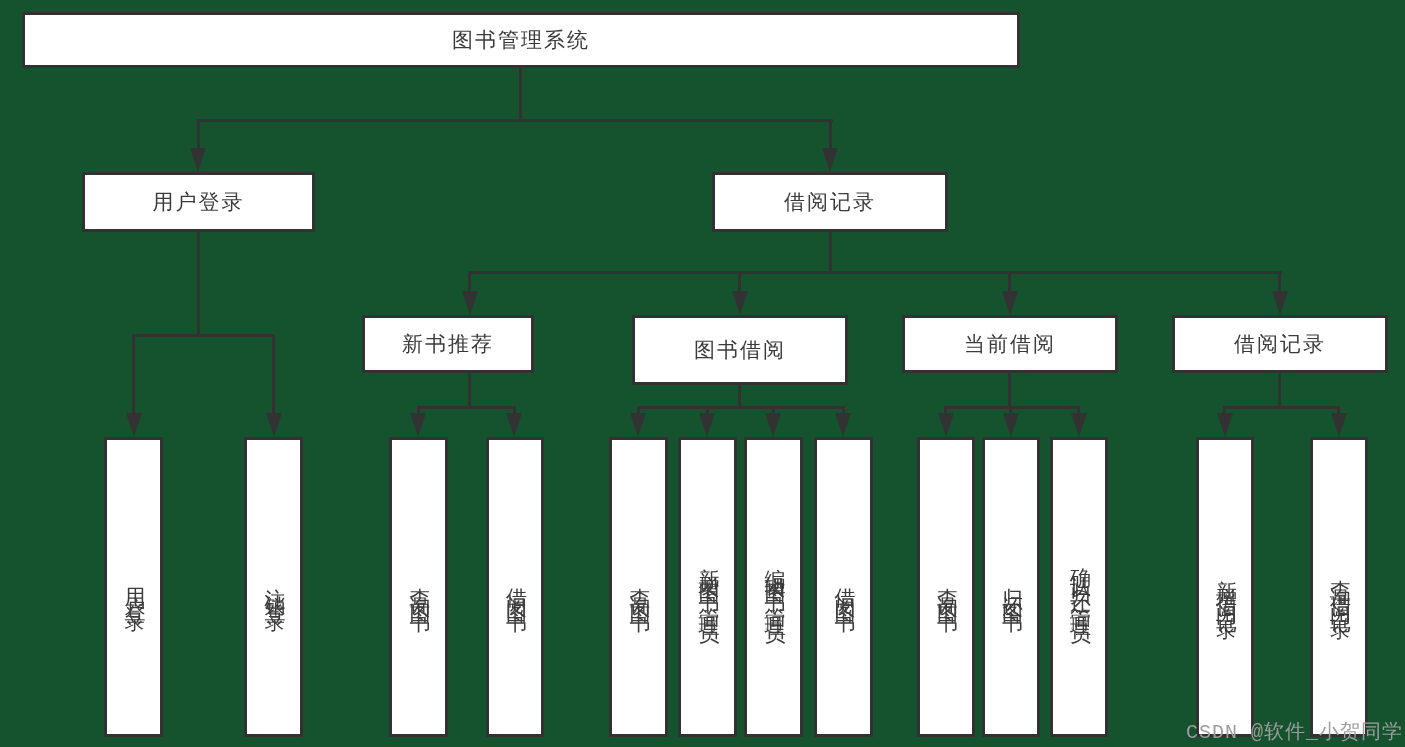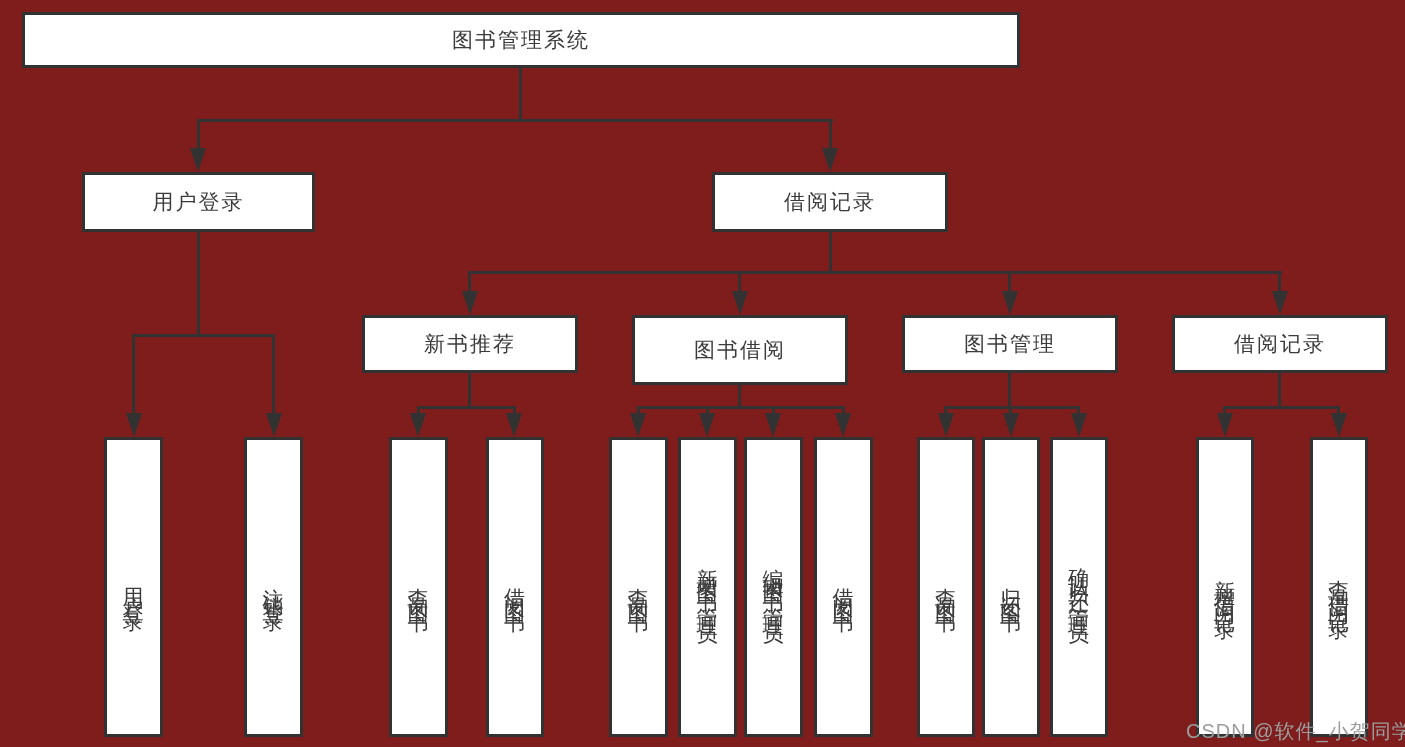--- a/index.html
+++ b/index.html
@@ -1,17 +1,17 @@
 <!DOCTYPE html>
 <html><head>
 <meta charset="utf-8">
 <style>
   html,body{margin:0;padding:0;background:#fff;}
   body{width:1405px;height:747px;overflow:hidden;font-family:"Liberation Sans",sans-serif;}
-  .stage{position:relative;width:1405px;height:747px;background:#7f1d1d;}
+  .stage{position:relative;width:1405px;height:747px;background:#14532d;font-family:Liberation Mono, monospace;}
   .box{
     position:absolute;box-sizing:border-box;background:#fff;
     border:3px solid #323232;color:#3b3b3b;
     display:flex;align-items:center;justify-content:center;
   }
   .box span{font-size:21px;letter-spacing:2px;white-space:nowrap;}
   .box.v span{writing-mode:vertical-rl;text-orientation:mixed;letter-spacing:8px;line-height:1;white-space:normal;}
   .ln{position:absolute;background:#323232;}
   .ar{
     position:absolute;width:0;height:0;
@@ -72,28 +72,28 @@
     <span>图书管理系统</span>
   </div>
 
   <div class="box" style="left:82px;top:172px;width:233px;height:60px">
     <span>用户登录</span>
   </div>
   <div class="box" style="left:712px;top:172px;width:236px;height:60px">
     <span>借阅记录</span>
   </div>
 
-  <div class="box" style="left:362px;top:315px;width:216px;height:58px">
+  <div class="box" style="left:362px;top:315px;width:172px;height:58px">
     <span>新书推荐</span>
   </div>
   <div class="box" style="left:632px;top:315px;width:216px;height:70px">
     <span>图书借阅</span>
   </div>
   <div class="box" style="left:902px;top:315px;width:216px;height:58px">
-    <span>图书管理</span>
+    <span>当前借阅</span>
   </div>
   <div class="box" style="left:1172px;top:315px;width:216px;height:58px">
     <span>借阅记录</span>
   </div>
 
   <div class="box v" style="left:104px;top:437px;width:59px;height:300px">
     <span>用户登录</span>
   </div>
   <div class="box v" style="left:244px;top:437px;width:59px;height:300px">
     <span>注销登录</span>

